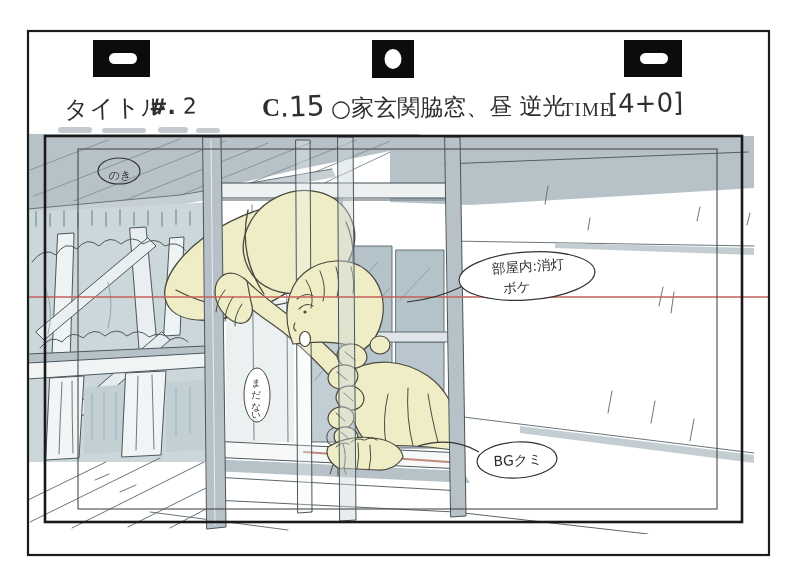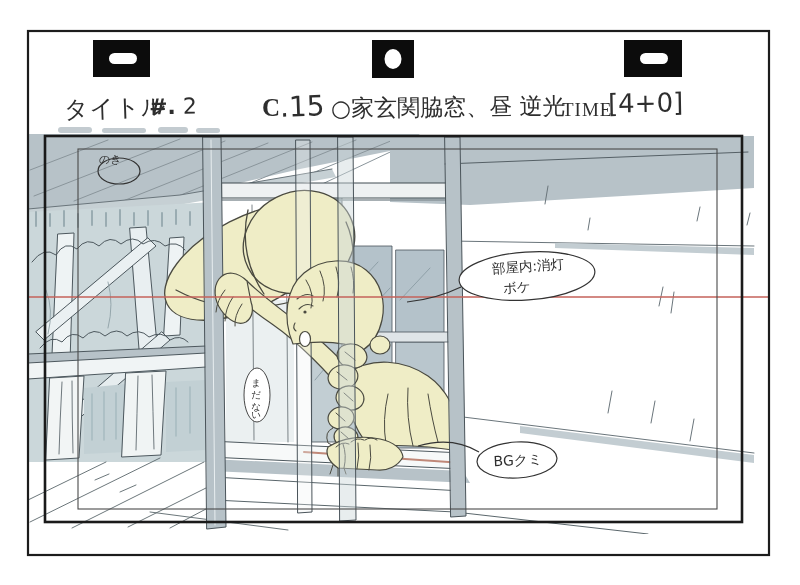--- a/index.html
+++ b/index.html
@@ -18,21 +18,21 @@
   .hdr-cut{left:262px;top:90px;font-size:24px;}
   .hdr-cut .c{font-weight:700;font-family:"Liberation Serif",serif;font-size:25px;}
   .hdr-cut .n{font-size:28px;transform:rotate(-2deg);display:inline-block;}
   .hdr-scene{left:331px;top:92px;font-size:23px;transform:rotate(-0.6deg);}
   .hdr-time{left:562px;top:99px;font-size:19px;letter-spacing:1px;}
   .hdr-timeval{left:608px;top:88px;font-size:26px;transform:rotate(-1deg);}
   .note-room1{left:455px;top:258px;width:146px;text-align:center;font-size:13.5px;transform:rotate(-4deg);}
   .note-room2{left:462px;top:279px;width:110px;text-align:center;font-size:13.5px;transform:rotate(-4deg);}
   .note-bg{left:477px;top:452px;width:82px;text-align:center;font-size:14px;transform:rotate(-3deg);}
   .note-notyet{left:249px;top:371px;font-size:9.5px;writing-mode:vertical-rl;text-orientation:upright;letter-spacing:1px;}
-  .note-eaves{left:99px;top:152px;width:42px;font-size:11px;}
+  .note-eaves{left:99px;top:168px;width:42px;text-align:center;font-size:11px;}
 </style>
 </head>
 <body>
 
 <svg width="800" height="585" viewBox="0 0 800 585">
   <defs>
     <clipPath id="dc">
         <rect x="28" y="124" width="727" height="410"></rect>
       </clipPath>
   </defs>

